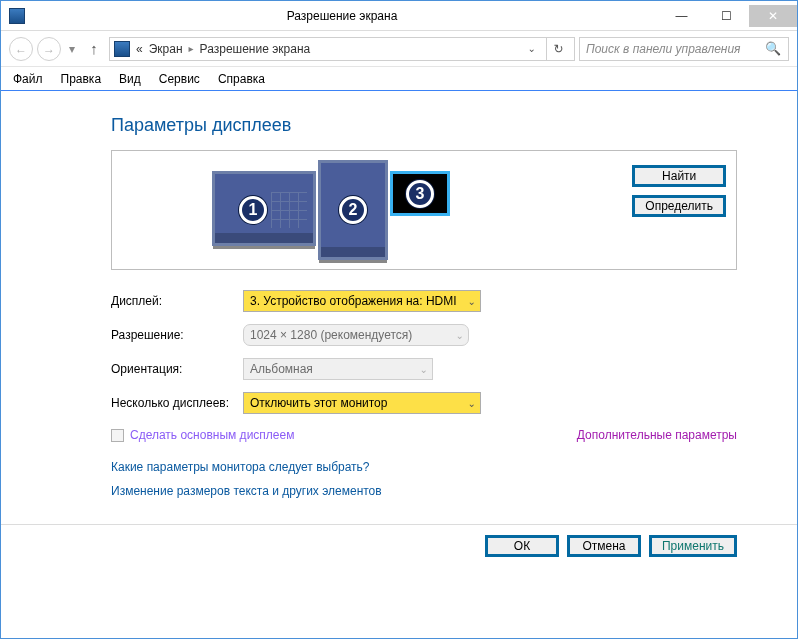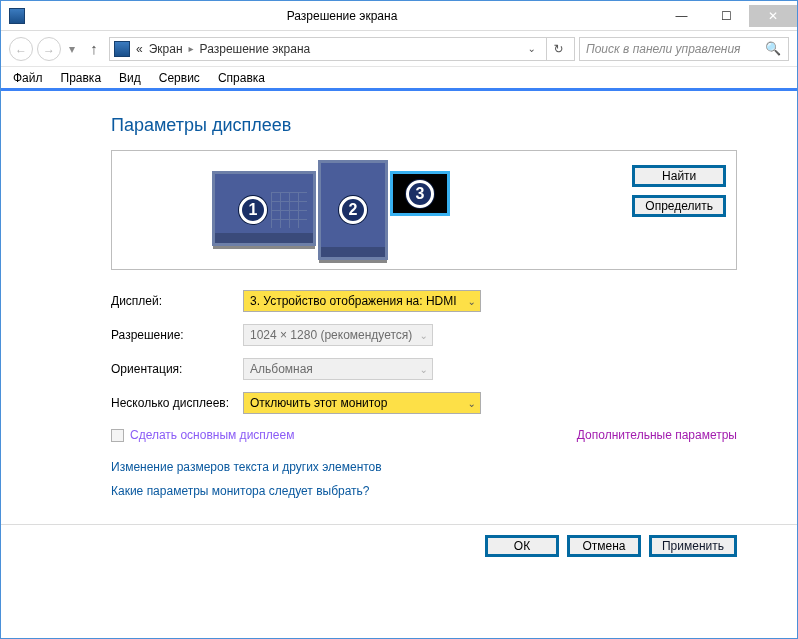--- a/index.html
+++ b/index.html
@@ -92,21 +92,21 @@
   .searchbox .sicon { margin-left:auto; color:#666; font-style:normal; font-size:13px;}
 
   
   .menubar {
     height: 24px;
     background:#fff;
     display:flex; align-items:center;
     padding: 0 12px;
     gap: 18px;
     font-size:12px;
-    border-bottom:3px solid #3b82f6;
+    border-bottom:1px solid #3b82f6;
   }
 
   
   .content {
     padding: 24px 60px 10px 110px;
   }
   .heading {
     color:#0b5aa0;
     font-size:18px;
     margin-bottom:14px;
@@ -182,40 +182,40 @@
     display:flex; align-items:center;
     padding:0 4px 0 6px;
     font-size:12px;
     position:relative;
   }
   .select.disabled { background:#f0f0f0; color:#6d6d6d; border-color:#cfcfcf;}
   .select .val{ white-space:nowrap; overflow:hidden;}
   .select .dd{ margin-left:auto; font-size:10px; color:#555; padding-left:6px;}
   .select.disabled .dd{color:#b0b0b0;}
   .sel-display{width:238px;}
-  .sel-res{width:190px;}
+  .sel-res{width:226px;border-radius:7px;}
   .sel-orient{width:190px;}
   .sel-multi{width:238px;}
 
   .chkrow{ display:flex; align-items:center; margin-top:14px;}
   .chk{ width:13px;height:13px;border:1px solid #b0b0b0;background:#f4f4f4;margin-right:6px;}
   .chklab{ color:#8b5cf6;}
   .advlink{ margin-left:auto; color:#a21caf; cursor:default;}
 
   .links{ margin-top:18px; display:flex; flex-direction:column; gap:10px;}
   .link{ color:#0b5aa0; cursor:default;}
 
   .sep-line{ height:1px; background:#dcdcdc; margin:26px -60px 0 -110px;}
 
   .dlgbtns{
     display:flex; justify-content:flex-end; gap:8px;
     padding:10px 0 0 0;
   }
   .dlgbtns .btn{min-width:74px;}
-  .btn.disabled{color:#0f172a;}
+  .btn.disabled{color:#0f766e;}
 </style>
 </head>
 <body>
 
 <div class="titlebar">
   <div class="appicon"></div>
   <div class="title">Разрешение экрана</div>
   <div class="winbtns">
     <div class="winbtn">—</div>
     <div class="winbtn">☐</div>
@@ -308,22 +308,22 @@
       </div>
     </div>
 
     <div class="chkrow">
       <div class="chk"></div>
       <span class="chklab">Сделать основным дисплеем</span>
       <span class="advlink">Дополнительные параметры</span>
     </div>
 
     <div class="links">
+      <span class="link">Какие параметры монитора следует выбрать?</span>
       <span class="link">Изменение размеров текста и других элементов</span>
-      <span class="link">Какие параметры монитора следует выбрать?</span>
     </div>
   </div>
 
   <div class="sep-line"></div>
 
   <div class="dlgbtns">
     <div class="btn">ОК</div>
     <div class="btn">Отмена</div>
     <div class="btn disabled">Применить</div>
   </div>

